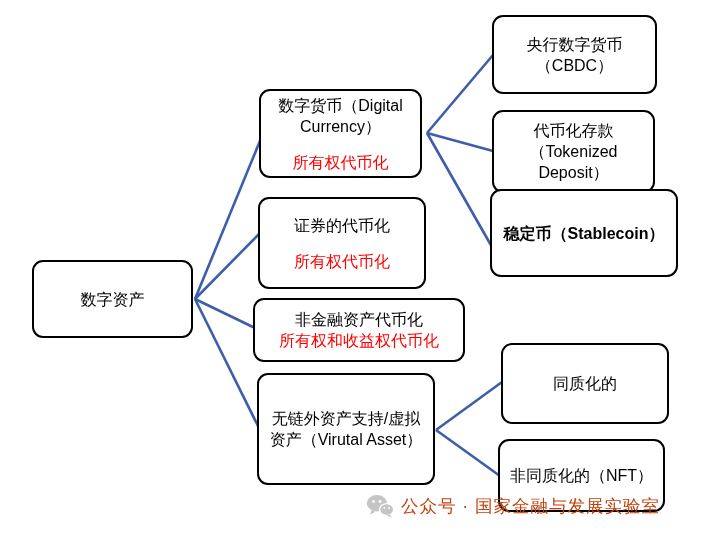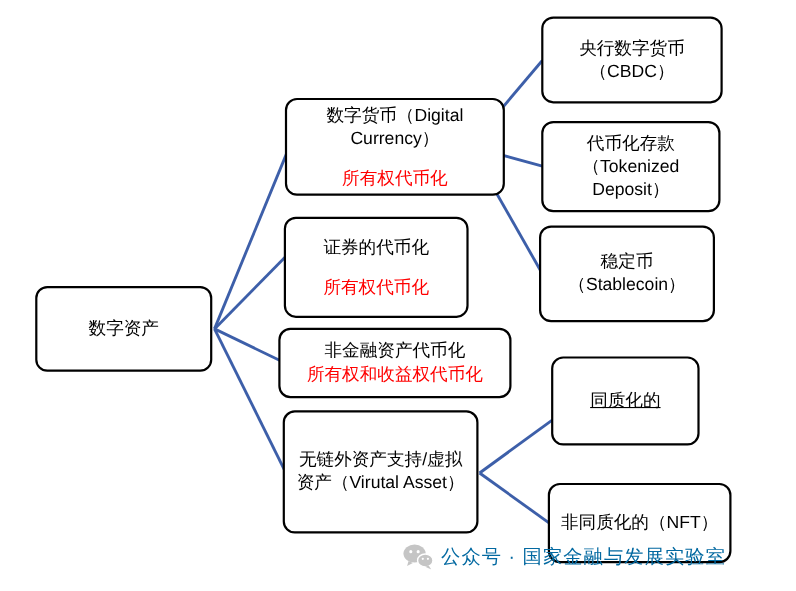--- a/index.html
+++ b/index.html
@@ -34,38 +34,38 @@
     line-height: 21px;
     color: #000000;
     padding: 3px 6px;
   }
   .box .note {
     color: #ff0000;
     margin-top: 15px;
   }
   
   #node-root            { left: 32px;  top: 260px; width: 161px; height: 78px; }
-  #node-currency        { left: 259px; top: 89px;  width: 200px; height: 89px; }
+  #node-currency        { left: 259px; top: 89px;  width: 163px; height: 89px; }
   #node-securities      { left: 258px; top: 197px; width: 168px; height: 92px; }
   #node-nonfinancial    { left: 253px; top: 298px; width: 212px; height: 64px; padding: 4px 2px; }
   #node-nonfinancial .note { margin-top: 0; }
   #node-virtual         { left: 257px; top: 373px; width: 178px; height: 112px; }
   #node-cbdc            { left: 492px; top: 15px;  width: 165px; height: 79px; }
   #node-deposit         { left: 492px; top: 110px; width: 163px; height: 83px; }
-  #node-stablecoin      { left: 490px; top: 205px; width: 160px; height: 88px; }
-  #node-fungible        { left: 501px; top: 324px; width: 135px; height: 81px; text-decoration: underline; }
+  #node-stablecoin      { left: 490px; top: 189px; width: 188px; height: 88px; font-weight: bold; }
+  #node-fungible        { left: 501px; top: 343px; width: 168px; height: 81px; }
   #node-nft             { left: 498px; top: 439px; width: 167px; height: 73px; padding: 6px 2px; }
   .watermark {
     position: absolute;
     left: 366px; top: 494px;
     z-index: 3;
     display: flex;
     align-items: center;
     gap: 7px;
-    color: #0369a1;
+    color: #c2410c;
     font-size: 17.5px;
     letter-spacing: 1px;
     white-space: nowrap;
   }
 </style>
 </head>
 <body>
 
 <div class="canvas">
 

